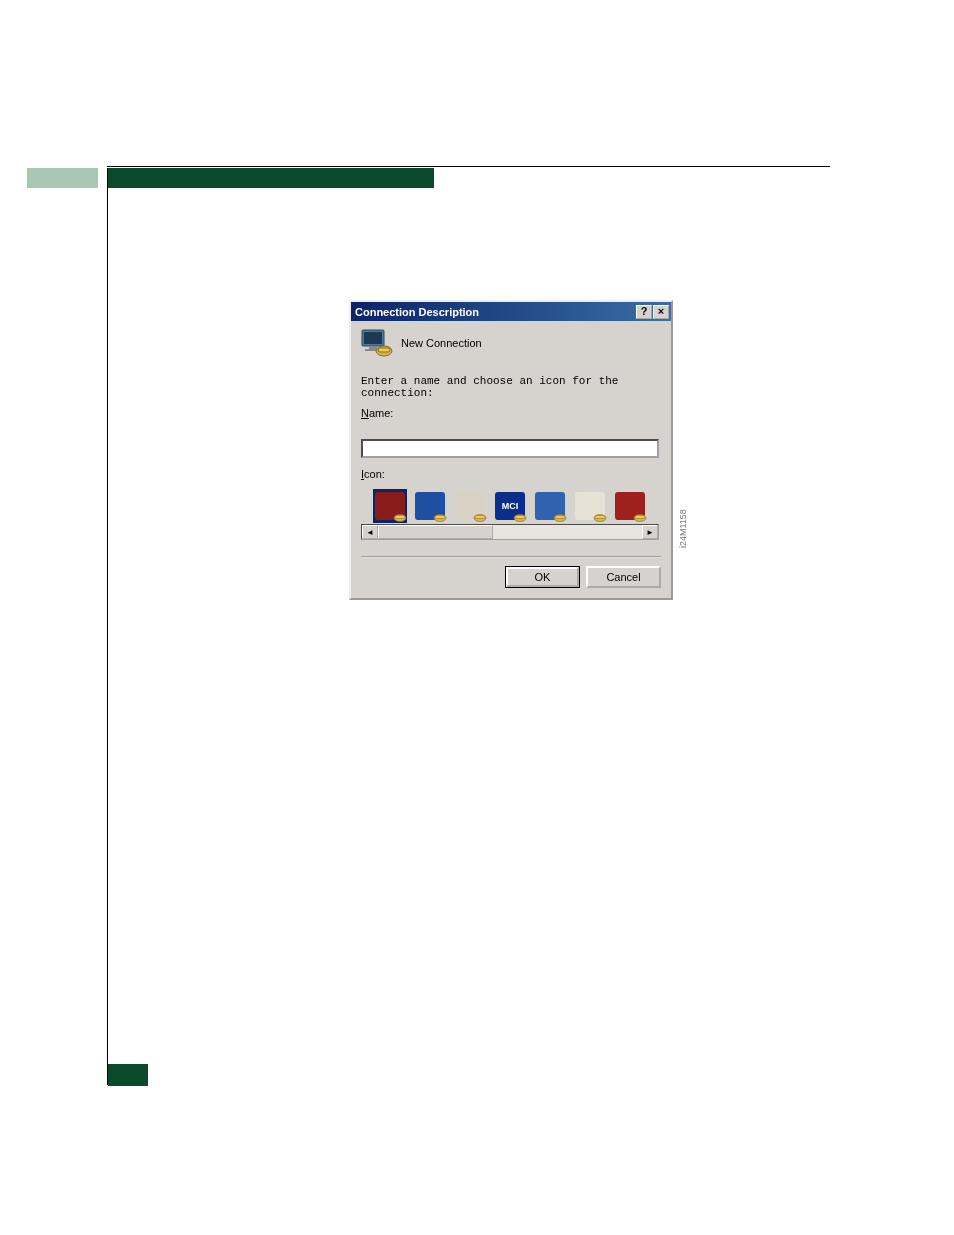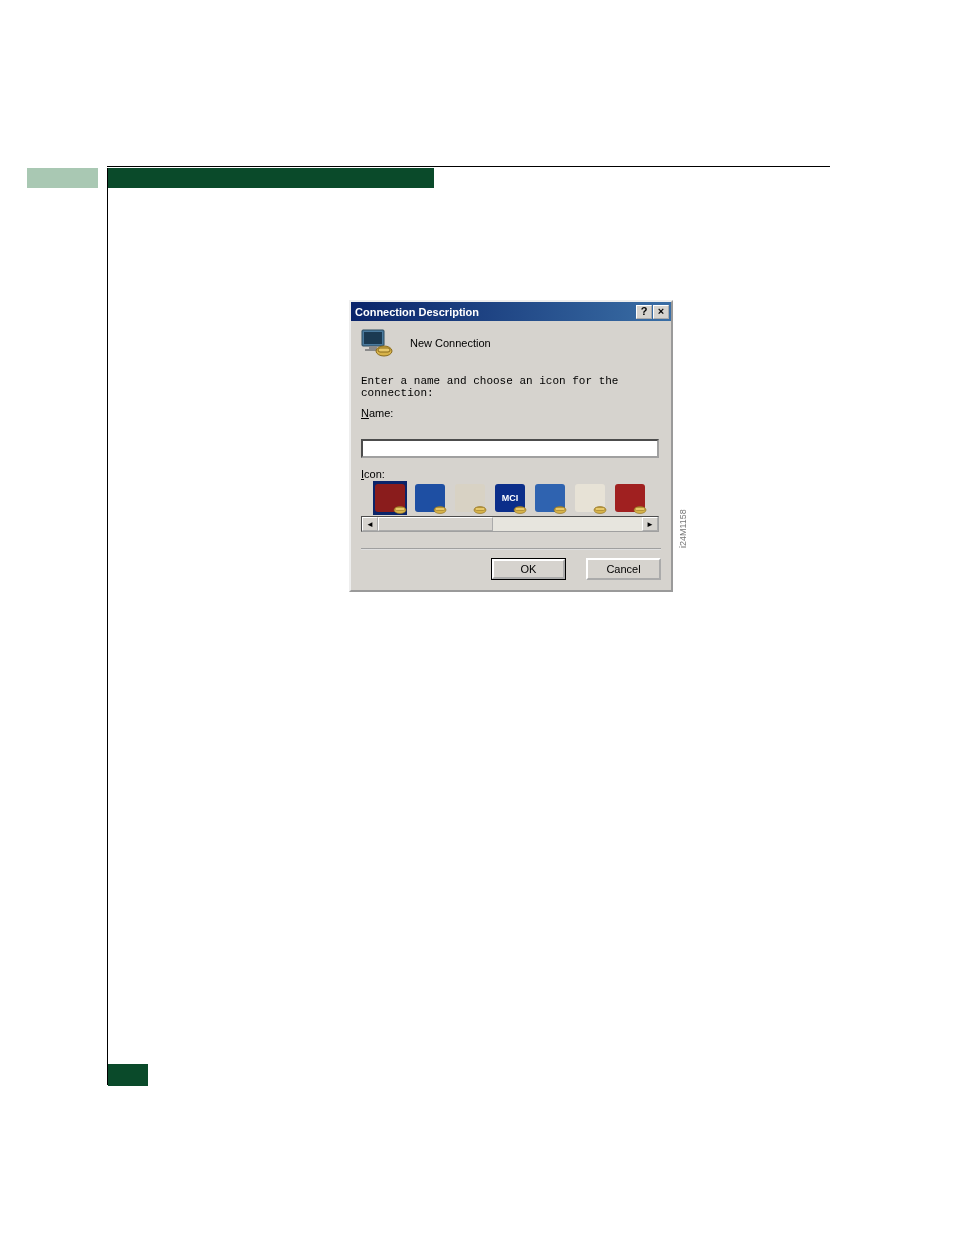--- a/index.html
+++ b/index.html
@@ -103,21 +103,21 @@
     font-family: Arial, sans-serif;
   }
 
   .dialog-body {
     padding: 8px 10px 10px 10px;
   }
 
   .new-connection-row {
     display: flex;
     align-items: center;
-    gap: 17px;
+    gap: 8px;
     margin-bottom: 18px;
   }
   .nc-icon {
     width: 32px;
     height: 28px;
     position: relative;
   }
   .nc-icon svg { width: 100%; height: 100%; }
 
   .prompt {
@@ -135,21 +135,21 @@
     height: 19px;
     background: #fff;
     border: 2px inset #a0a0a0;
     box-sizing: border-box;
     padding: 1px 2px;
     font: inherit;
   }
 
   .icon-label {
     margin-top: 10px;
-    margin-bottom: 0;
+    margin-bottom: 8px;
   }
   .icon-picker {
     width: 298px;
     box-sizing: border-box;
   }
   .icon-row {
     display: flex;
     gap: 6px;
     padding: 1px 12px;
     align-items: center;
@@ -220,21 +220,21 @@
 
   .divider {
     margin: 16px 0 8px 0;
     height: 2px;
     background: linear-gradient(#808080, #fff);
   }
 
   .button-row {
     display: flex;
     justify-content: flex-end;
-    gap: 20px;
+    gap: 6px;
   }
   .win-btn {
     width: 75px;
     height: 22px;
     background: #d6d3ce;
     border: 2px outset #fff;
     box-sizing: border-box;
     font: inherit;
     cursor: default;
     text-align: center;

